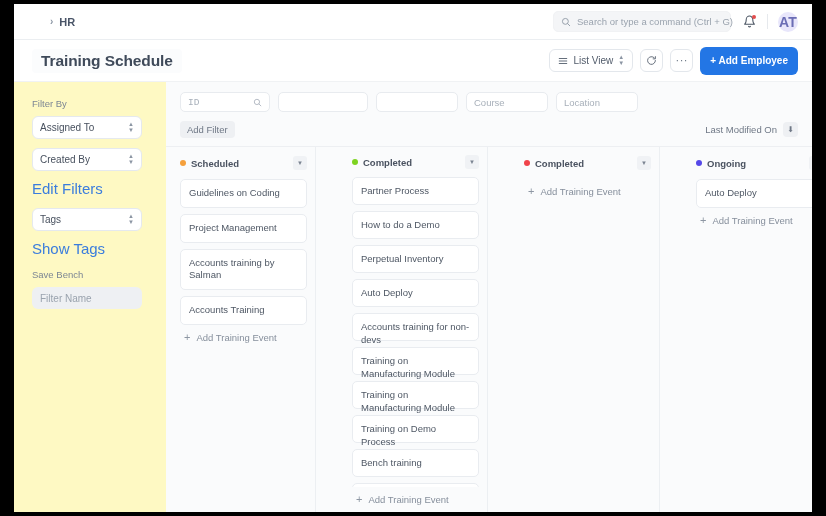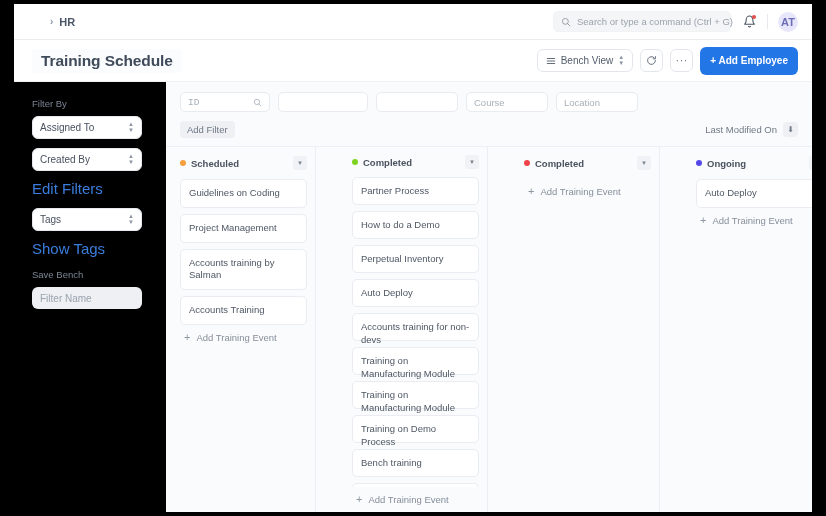--- a/index.html
+++ b/index.html
@@ -49,21 +49,21 @@
   .bell-wrap { position: relative; width: 16px; height: 16px; display:flex; align-items:center; justify-content:center;}
   .bell-dot {
     position: absolute; top: 1px; right: 1px;
     width: 4px; height: 4px; border-radius: 50%;
     background: #e24c4c;
   }
   .nav-sep { width: 1px; height: 15px; background: #e6e9ed; }
   .avatar {
     width: 20px; height: 20px; border-radius: 50%;
     background: #e8e6fb; color: #6b6db5;
-    font-size: 11px; font-weight: 700;
+    font-size: 14px; font-weight: 700;
     display: flex; align-items: center; justify-content: center;
     letter-spacing: .2px;
   }
 
   
   .page-header {
     height: 42px;
     background: #ffffff;
     display: flex; align-items: center;
     padding: 0 14px 0 18px;
@@ -95,21 +95,21 @@
   
   .body {
     display: flex;
     height: calc(508px - 36px - 42px);
     background: #fafbfc;
   }
 
   
   .sidebar {
     width: 152px; flex: 0 0 152px;
-    background: #000000;
+    background: #fef9c3;
     padding: 16px 14px 0 18px;
   }
   .side-label {
     font-size: 9.5px; color: #7c8694; font-weight: 500;
     margin-bottom: 7px;
   }
   .select-field {
     height: 23px; width: 110px;
     background: #ffffff;
     border: 1px solid #e5e9ee;
@@ -279,21 +279,21 @@
 
     <div class="header-actions">
       <div class="btn">
         <span>
           <svg class="icon-svg" width="10" height="10" viewBox="0 0 16 16" stroke="#5b6573" stroke-width="1.5" stroke-linecap="round">
             <line x1="2" y1="4" x2="14" y2="4"></line>
               <line x1="2" y1="8" x2="14" y2="8"></line>
               <line x1="2" y1="12" x2="14" y2="12"></line>
           </svg>
         </span>
-        <span>Bench View</span>
+        <span>List View</span>
         <span class="caret" style="display:flex;flex-direction:column;gap:1px;color:#8b95a3;font-size:6px;line-height:5px;">
           <span>▲</span>
             <span>▼</span>
         </span>
       </div>
 
       <div class="btn btn-icon-only">
         <span>
           <svg class="icon-svg" width="11" height="11" viewBox="0 0 24 24" fill="none" stroke="#5b6573" stroke-width="2" stroke-linecap="round">
             <path d="M20.5 12a8.5 8.5 0 1 1-2.6-6.1"></path>

